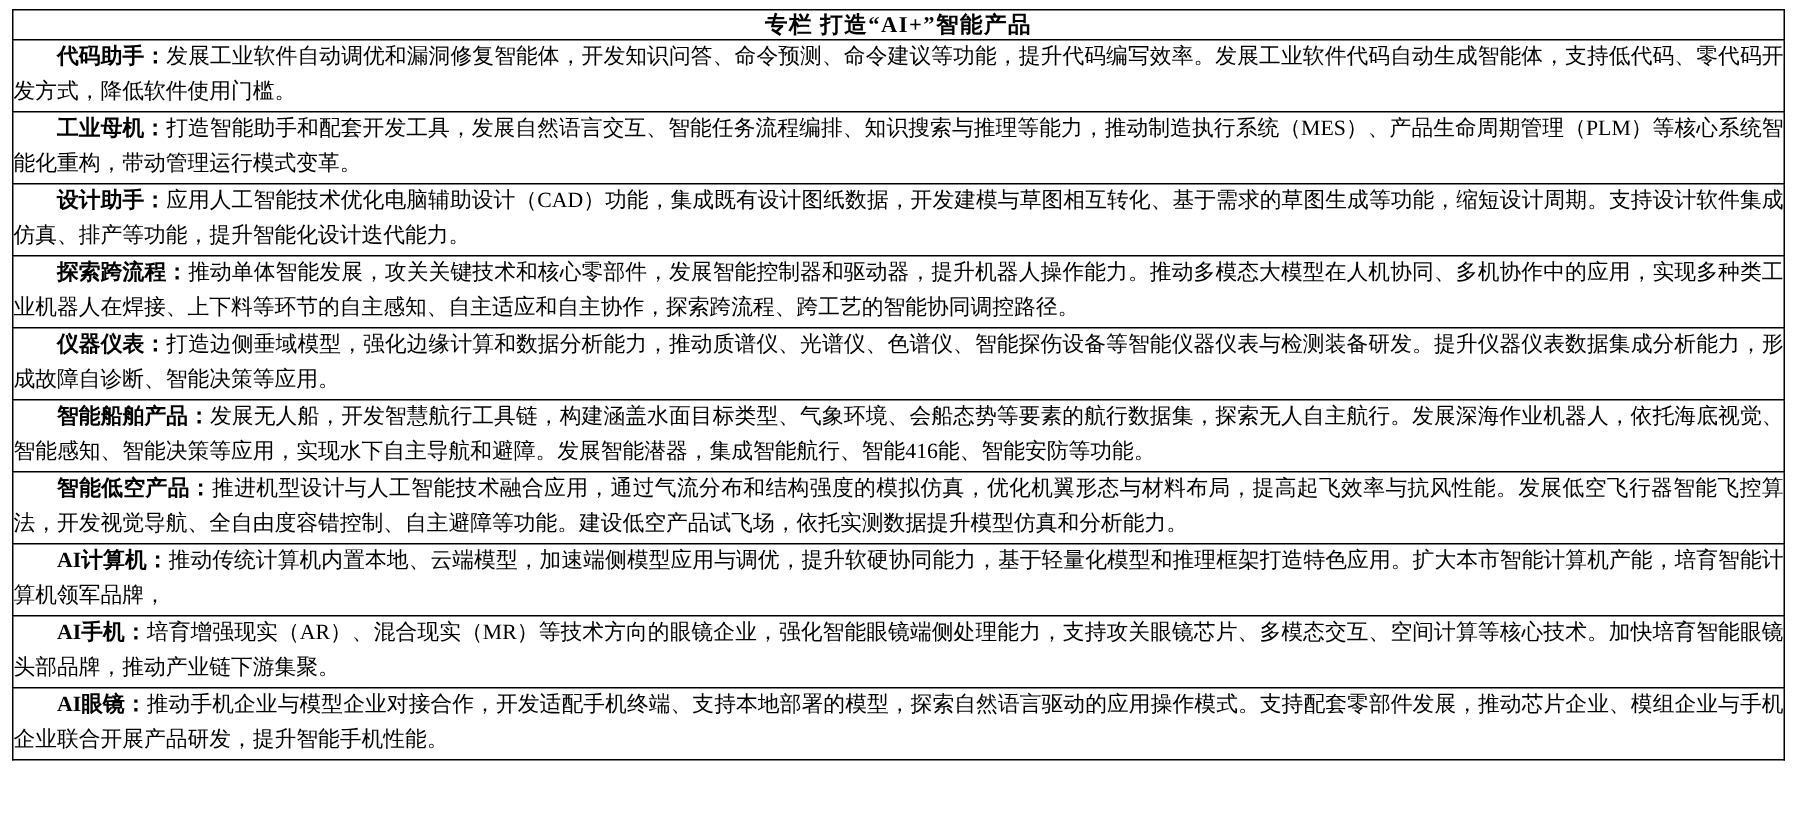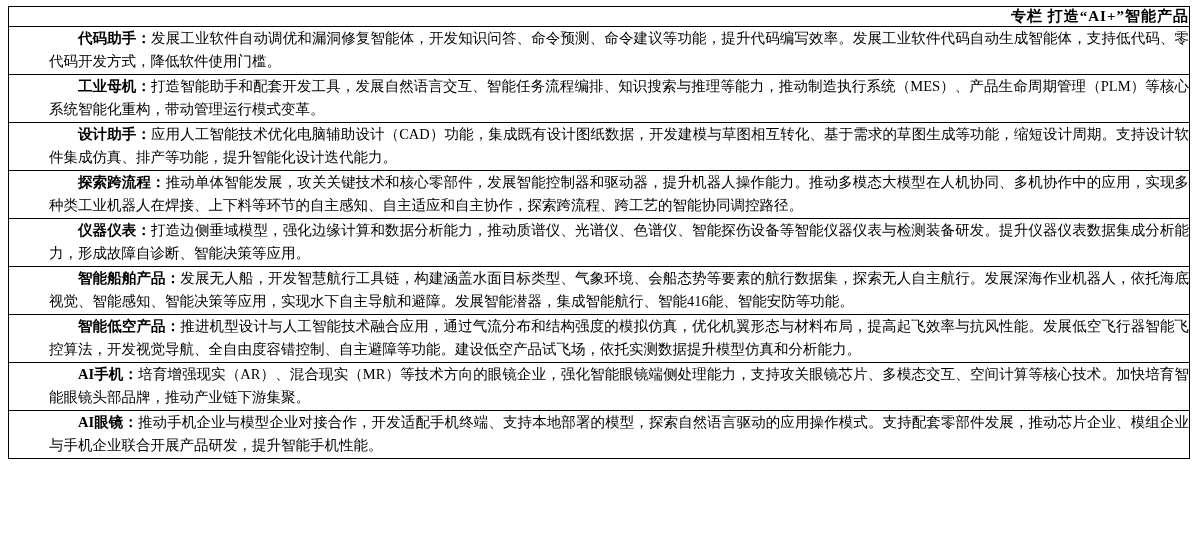--- a/index.html
+++ b/index.html
@@ -22,36 +22,35 @@
     width: 1181px;
     border-collapse: collapse;
     table-layout: fixed;
   }
   .doc-table td {
     border: 1px solid #000000;
     padding: 0;
     vertical-align: top;
   }
   .title-cell {
-    text-align: right;
+    text-align: center;
     font-weight: bold;
     font-size: 15px;
     padding: 4px 0 5px 0;
     letter-spacing: 1px;
   }
   .entry-cell {
     padding: 4px 8px 5px 8px;
     font-size: 14.5px;
     line-height: 1.62;
     text-align: justify;
     text-justify: inter-ideograph;
   }
   .entry-inner {
     text-indent: 2em;
-    margin-left: 40px;
   }
   .term {
     font-weight: bold;
   }
 </style>
 </head>
 <body>
 
 <div class="page">
   <table class="doc-table">
@@ -92,20 +91,25 @@
           <div class="entry-inner"><span class="term">智能船舶产品：</span><span>发展无人船，开发智慧航行工具链，构建涵盖水面目标类型、气象环境、会船态势等要素的航行数据集，探索无人自主航行。发展深海作业机器人，依托海底视觉、智能感知、智能决策等应用，实现水下自主导航和避障。发展智能潜器，集成智能航行、智能416能、智能安防等功能。</span></div>
         </td>
       </tr>
       <tr>
         <td class="entry-cell">
           <div class="entry-inner"><span class="term">智能低空产品：</span><span>推进机型设计与人工智能技术融合应用，通过气流分布和结构强度的模拟仿真，优化机翼形态与材料布局，提高起飞效率与抗风性能。发展低空飞行器智能飞控算法，开发视觉导航、全自由度容错控制、自主避障等功能。建设低空产品试飞场，依托实测数据提升模型仿真和分析能力。</span></div>
         </td>
       </tr>
       <tr>
         <td class="entry-cell">
+          <div class="entry-inner"><span class="term">AI计算机：</span><span>推动传统计算机内置本地、云端模型，加速端侧模型应用与调优，提升软硬协同能力，基于轻量化模型和推理框架打造特色应用。扩大本市智能计算机产能，培育智能计算机领军品牌，</span></div>
+        </td>
+      </tr>
+      <tr>
+        <td class="entry-cell">
           <div class="entry-inner"><span class="term">AI手机：</span><span>培育增强现实（AR）、混合现实（MR）等技术方向的眼镜企业，强化智能眼镜端侧处理能力，支持攻关眼镜芯片、多模态交互、空间计算等核心技术。加快培育智能眼镜头部品牌，推动产业链下游集聚。</span></div>
         </td>
       </tr>
       <tr>
         <td class="entry-cell">
           <div class="entry-inner"><span class="term">AI眼镜：</span><span>推动手机企业与模型企业对接合作，开发适配手机终端、支持本地部署的模型，探索自然语言驱动的应用操作模式。支持配套零部件发展，推动芯片企业、模组企业与手机企业联合开展产品研发，提升智能手机性能。</span></div>
         </td>
       </tr>
     </tbody>
   </table>

